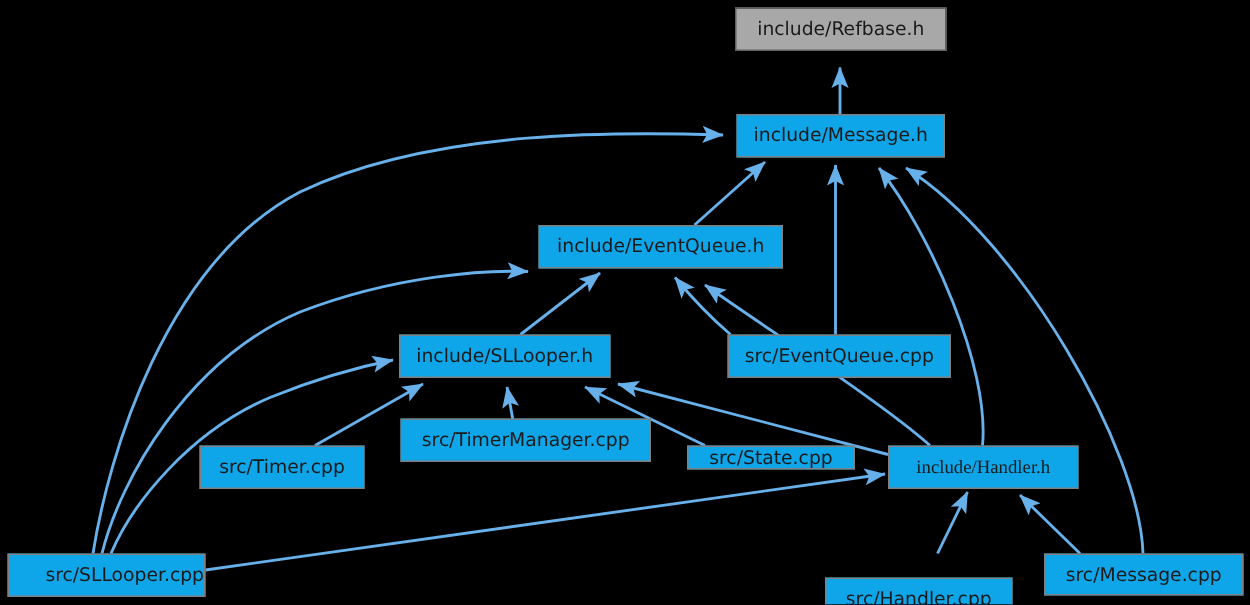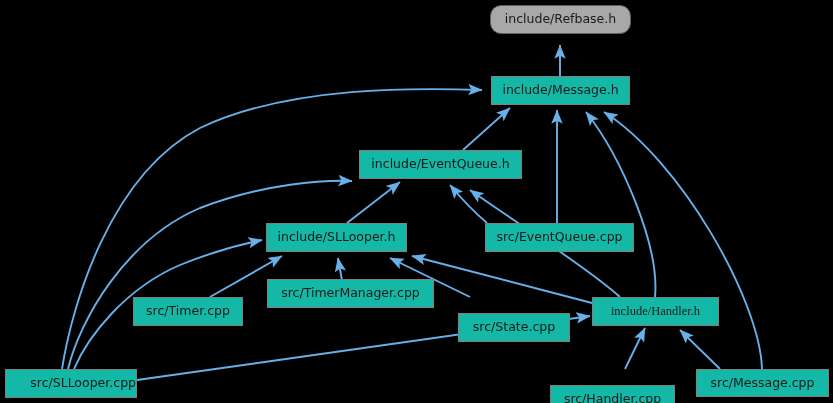--- a/index.html
+++ b/index.html
@@ -19,35 +19,34 @@
     position: absolute;
     left: 0;
     top: 0;
     width: 833px;
     height: 403px;
   }
   .gnode {
     position: absolute;
     box-sizing: border-box;
     border: 1px solid #808080;
-    background: #14b8a6;
+    background: #0ea5e9;
     color: #1a1a1a;
     font-size: 12.5px;
     line-height: 1;
     display: flex;
     align-items: center;
     justify-content: center;
     white-space: nowrap;
     z-index: 5;
   }
   .gnode.highlight {
     background: #a8a8a8;
     border-color: #606060;
     color: #1a1a1a;
-    border-radius: 11px;
   }
 </style>
 </head>
 <body>
 
 <div id="graph-root">
 
   <svg id="edge-layer" viewBox="0 0 833 403" width="833" height="403" xmlns="http://www.w3.org/2000/svg">
     <defs>
       <marker id="arrowhead" markerWidth="9" markerHeight="9" refX="7.2" refY="3" orient="auto" markerUnits="strokeWidth">
@@ -91,21 +90,21 @@
       </div>
       <div class="gnode" style="left: 485px; top: 223px; width: 149px; height: 29px;">
         <span>src/EventQueue.cpp</span>
       </div>
       <div class="gnode" style="left: 133px; top: 297px; width: 110px; height: 29px;">
         <span>src/Timer.cpp</span>
       </div>
       <div class="gnode" style="left: 267px; top: 279px; width: 167px; height: 29px;">
         <span>src/TimerManager.cpp</span>
       </div>
-      <div class="gnode" style="left: 458px; top: 297px; width: 112px; height: 29px; margin-top: 16px;">
+      <div class="gnode" style="left: 458px; top: 297px; width: 112px; height: 16px;">
         <span>src/State.cpp</span>
       </div>
       <div class="gnode" style="left: 592px; top: 297px; width: 127px; height: 29px; font-family: Liberation Serif, serif;">
         <span>include/Handler.h</span>
       </div>
       <div class="gnode" style="left: 5px; top: 369px; width: 132px; height: 29px; justify-content: flex-end;">
         <span>src/SLLooper.cpp</span>
       </div>
       <div class="gnode" style="left: 550px; top: 369px; width: 125px; height: 29px; margin-top: 16px;">
         <span>src/Handler.cpp</span>

